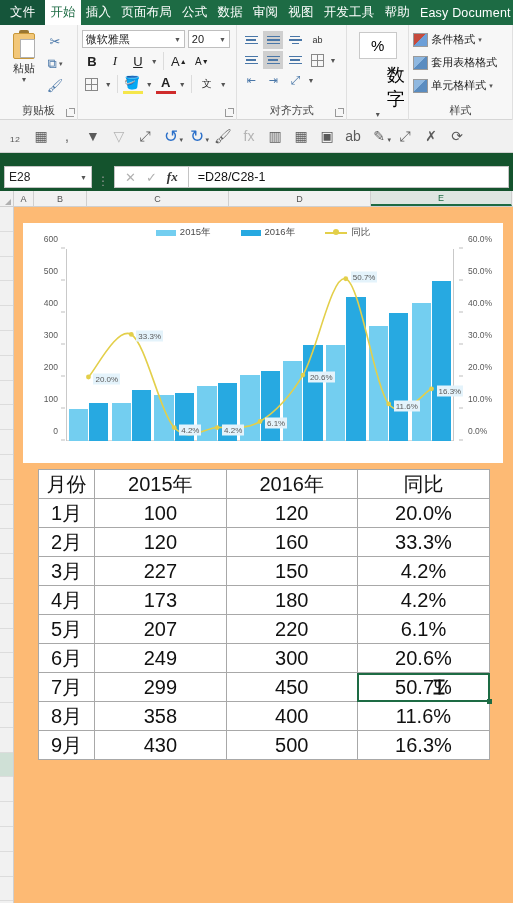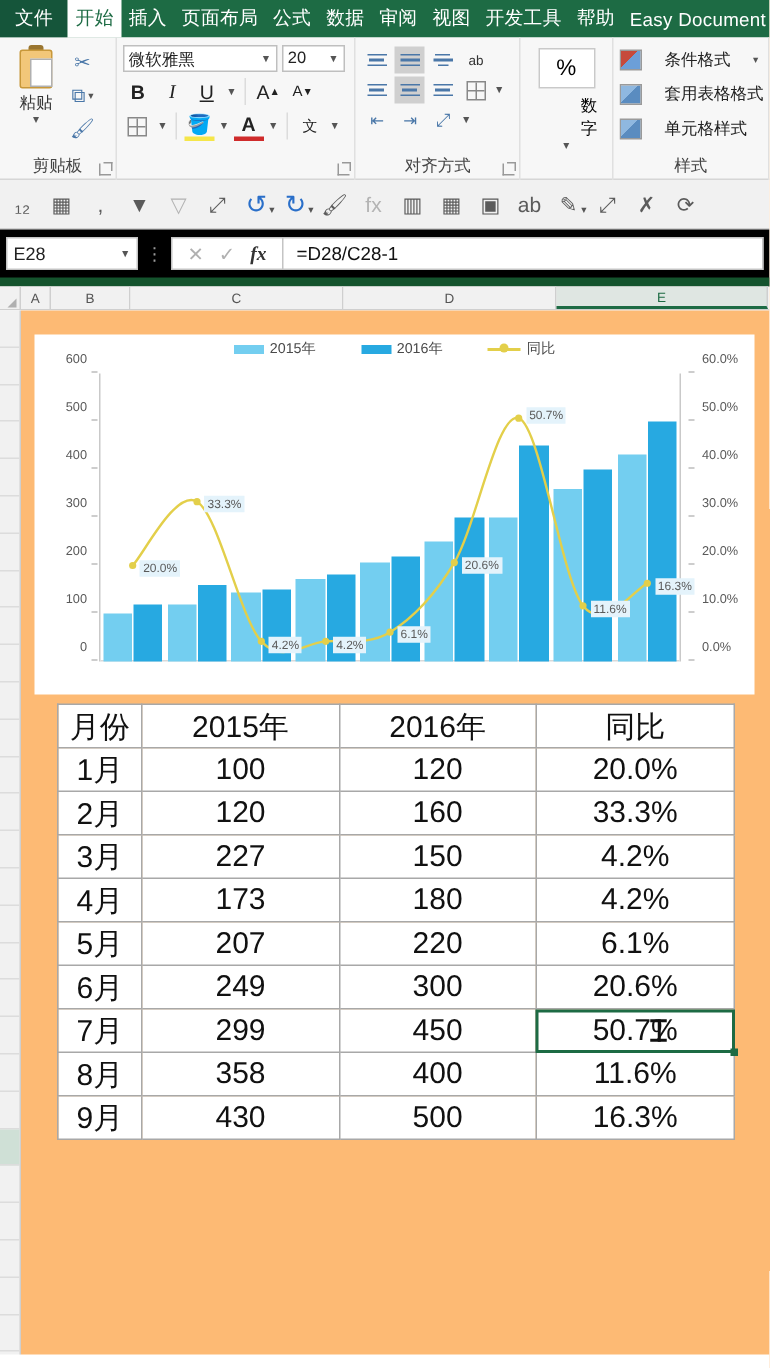--- a/index.html
+++ b/index.html
@@ -116,39 +116,39 @@
   .grp-align { width: 110px; align-items:flex-start; }
   .al-row { display:flex; align-items:center; gap:2px; margin-bottom:2px; }
   .al-btn { width:20px; height:18px; display:flex; flex-direction:column; justify-content:center; align-items:center; gap:2px;}
   .al-btn.sel { background:#cfcfcf; }
   .al-btn i { display:block; height:1.5px; background:#4a77a8; }
   .w10 { width:10px; } .w13 { width:13px; } .w7 { width:7px; }
 
   
   .grp-num { width: 62px; }
   .pct-box { width:38px; height:27px; border:1px solid #c9c9c9; background:#fff; display:flex; align-items:center; justify-content:center; font-size:15px; margin-top:4px;}
-  .num-lbl { font-size:11px; margin-top:4px;margin-left:36px; }
+  .num-lbl { font-size:18px; margin-top:4px;margin-left:36px; }
 
   
   .grp-styles { width: 104px; align-items:flex-start; padding-left:4px; }
-  .st-row { display:flex; align-items:center; gap:15px; height:23px; font-size:11px; color:#222; white-space:nowrap; overflow:hidden;}
+  .st-row { display:flex; align-items:center; gap:3px; height:23px; font-size:11px; color:#222; white-space:nowrap; overflow:hidden;}
   .st-ic { width:15px; height:14px; background:linear-gradient(135deg,#c64a3c 45%, #6c9fd8 45%); border:1px solid #9a9a9a; flex:none;}
 
   
   .toolbar2 {
     height: 33px; background:#f1f1f1; border-bottom:1px solid #d0d0d0;
     display:flex; align-items:center; gap:2px; padding:0 3px;
   }
   .t2b { width:24px; height:24px; display:flex; align-items:center; justify-content:center; font-size:14px; color:#5b5b5b; position:relative;}
   .t2b.blue { color:#2a6fc9; font-size:17px; }
   .t2b .mini-caret { position:absolute; right:0px; bottom:4px; font-size:7px; color:#555;}
   .t2b.dim { color:#b4b4b4; }
 
   
-  .fbar { height:38px; background:#000000; display:flex; align-items:center; border-bottom:6px solid #14532d; }
+  .fbar { height:38px; background:#14532d; display:flex; align-items:flex-end; border-bottom:3px solid #14532d; }
   .namebox {
     width:88px; height:22px; margin-left:4px; background:#fff; border:1px solid #c4c4c4;
     display:flex; align-items:center; justify-content:space-between; padding:0 4px;
     font-size:12px; color:#222;
   }
   .fb-dots { width:22px; text-align:center; color:#9a9a9a; font-size:12px; letter-spacing:0; }
   .fb-btns { display:flex; align-items:center; gap:10px; padding:0 10px; height:22px; background:#fff; border:1px solid #c4c4c4; border-right:none;}
   .fb-btns span { font-size:13px; color:#b0b0b0; }
   .fb-btns .fx { color:#333; font-style:italic; font-family:"Liberation Serif", serif; font-weight:bold; }
   .fb-input { flex:1; height:22px; background:#fff; border:1px solid #c4c4c4; margin-right:4px;

